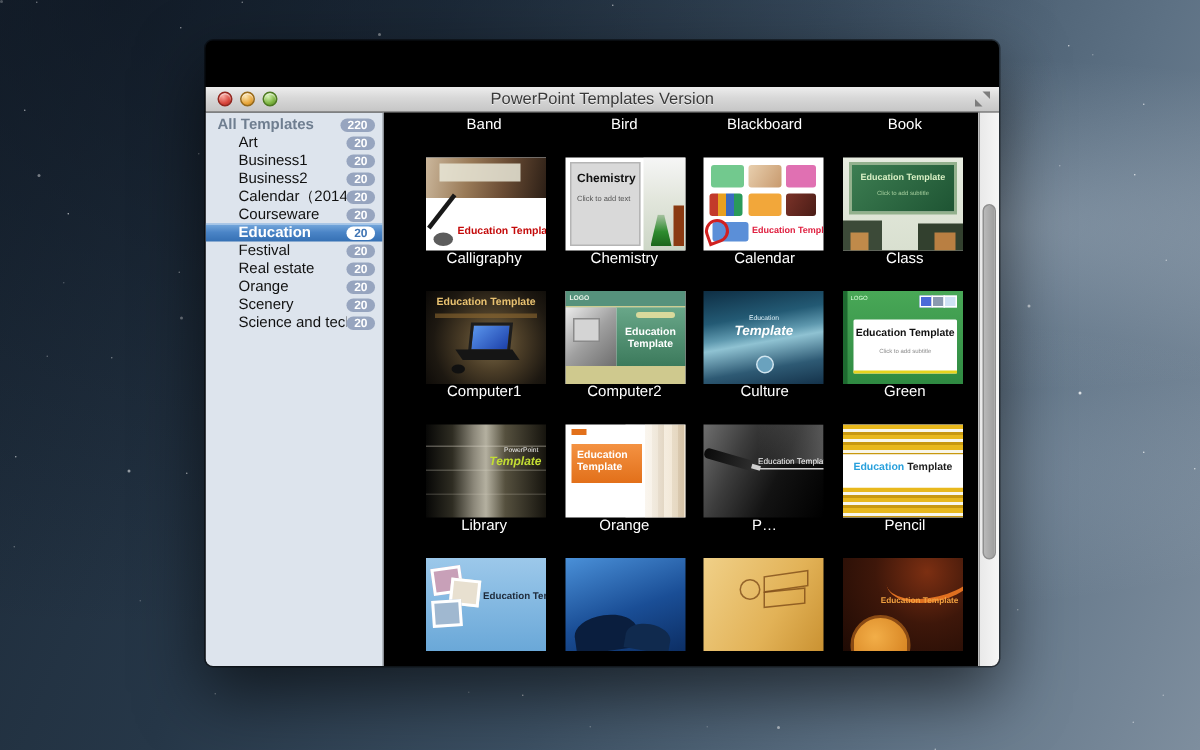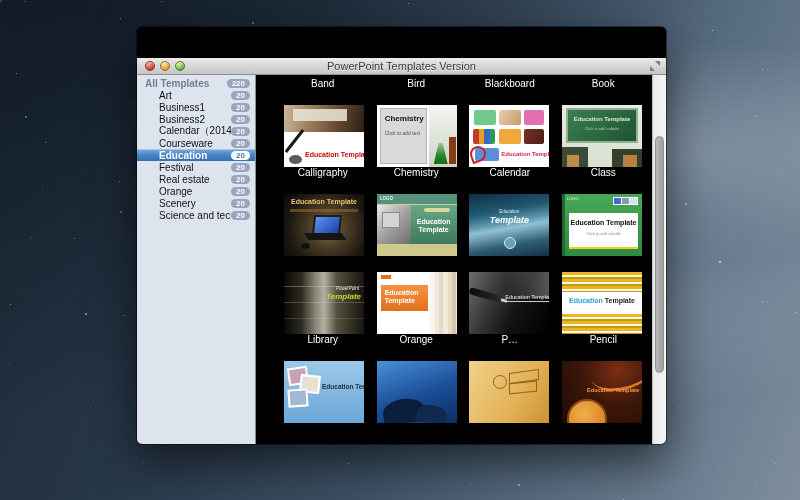--- a/index.html
+++ b/index.html
@@ -427,20 +427,26 @@
             <span class="abs logo">LOGO</span>
             <div class="abs s1"></div>
             <div class="abs s2"></div>
             <div class="abs s3"></div>
             <div class="abs panel"></div>
             <span class="abs ttl">Education Template</span>
             <span class="abs sub">Click to add subtitle</span>
             <div class="abs yl"></div>
           </div>
         </div>
+        <div class="lbl-row under">
+          <span>Computer1</span>
+          <span>Computer2</span>
+          <span>Culture</span>
+          <span>Green</span>
+        </div>
 
         <div class="thumb-row">
           <div class="th t09">
             <div class="abs ln1"></div>
             <div class="abs ln2"></div>
             <div class="abs ln3"></div>
             <span class="abs sub">PowerPoint</span>
             <span class="abs ttl">Template</span>
           </div>
           <div class="th t10">

